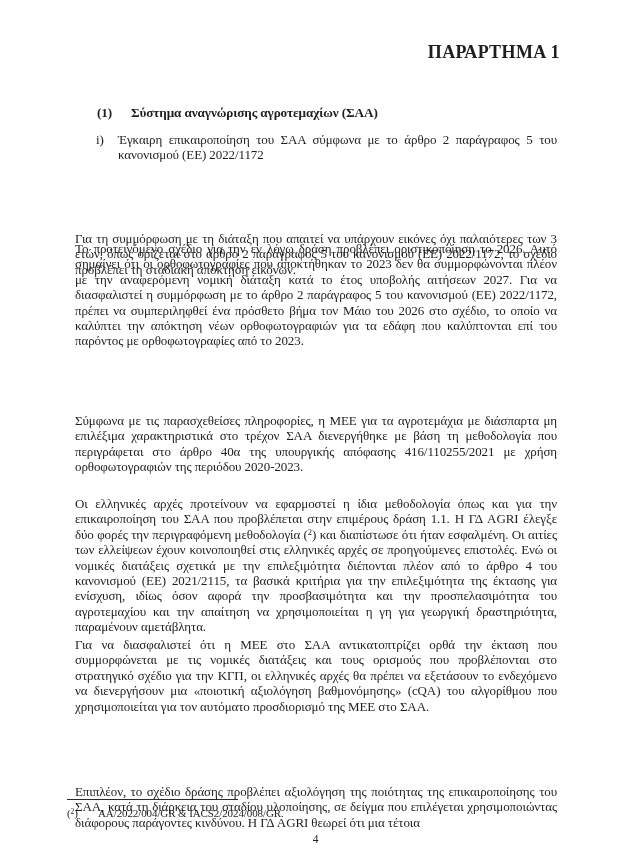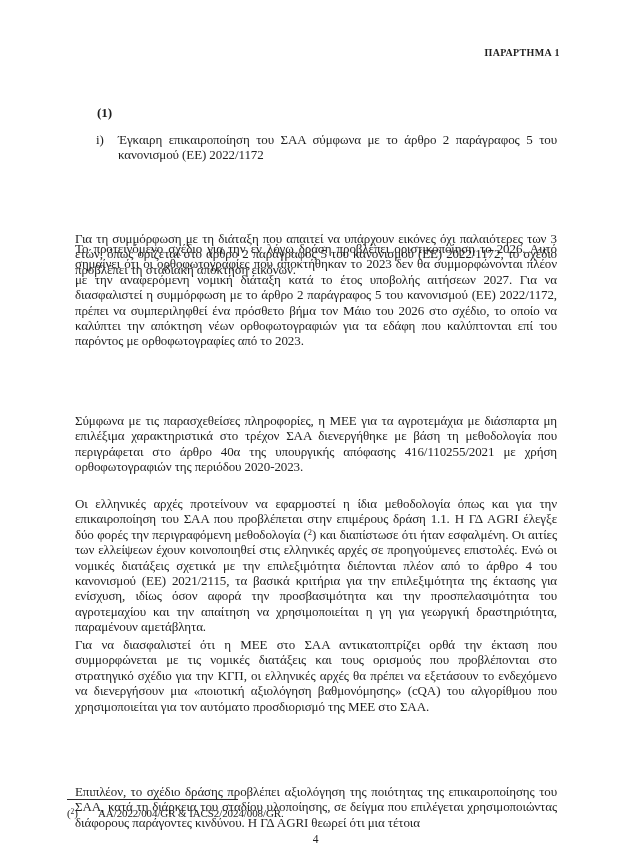--- a/index.html
+++ b/index.html
@@ -20,21 +20,21 @@
     position: absolute;
     font-size: 13px;
     line-height: 15.4px;
     text-align: justify;
     letter-spacing: -0.1px;
   }
   .annex-header {
     top: 45px;
     right: 71px;
     font-weight: bold;
-    font-size: 10px;
+    font-size: 18px;
     letter-spacing: 0.4px;
     text-align: right;
   }
   .section-heading {
     top: 105px;
     left: 97px;
     width: 460px;
     font-weight: bold;
     font-size: 13.2px;
     display: flex;
@@ -114,20 +114,21 @@
 </style>
 </head>
 <body>
 
 <div class="page">
 
   <div class="block annex-header">ΠΑΡΑΡΤΗΜΑ 1</div>
 
   <div class="block section-heading">
     <span class="num">(1)</span>
+    <span class="title">Σύστημα αναγνώρισης αγροτεμαχίων (ΣΑΑ)</span>
   </div>
 
   <div class="block list-item item-i">
     <span class="marker">i)</span>
     <span class="txt">Έγκαιρη επικαιροποίηση του ΣΑΑ σύμφωνα με το άρθρο 2 παράγραφος 5 του κανονισμού (ΕΕ) 2022/1172</span>
   </div>
 
   <div class="block para p1">Για τη συμμόρφωση με τη διάταξη που απαιτεί να υπάρχουν εικόνες όχι παλαιότερες των 3 ετών, όπως ορίζεται στο άρθρο 2 παράγραφος 5 του κανονισμού (ΕΕ) 2022/1172, το σχέδιο προβλέπει τη σταδιακή απόκτηση εικόνων.</div>
 
   <div class="block para p2">Το προτεινόμενο σχέδιο για την εν λόγω δράση προβλέπει οριστικοποίηση το 2026. Αυτό σημαίνει ότι οι ορθοφωτογραφίες που αποκτήθηκαν το 2023 δεν θα συμμορφώνονται πλέον με την αναφερόμενη νομική διάταξη κατά το έτος υποβολής αιτήσεων 2027. Για να διασφαλιστεί η συμμόρφωση με το άρθρο 2 παράγραφος 5 του κανονισμού (ΕΕ) 2022/1172, πρέπει να συμπεριληφθεί ένα πρόσθετο βήμα τον Μάιο του 2026 στο σχέδιο, το οποίο να καλύπτει την απόκτηση νέων ορθοφωτογραφιών για τα εδάφη που καλύπτονται επί του παρόντος με ορθοφωτογραφίες από το 2023.</div>

